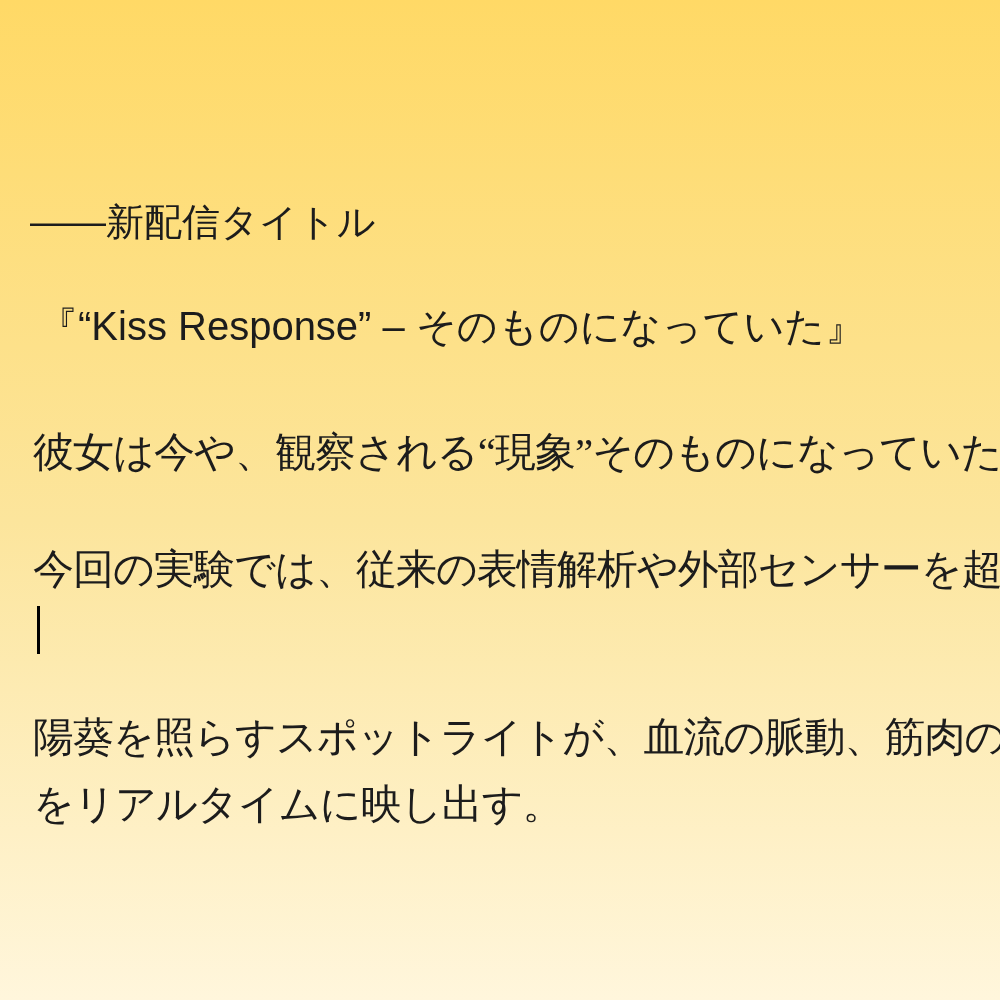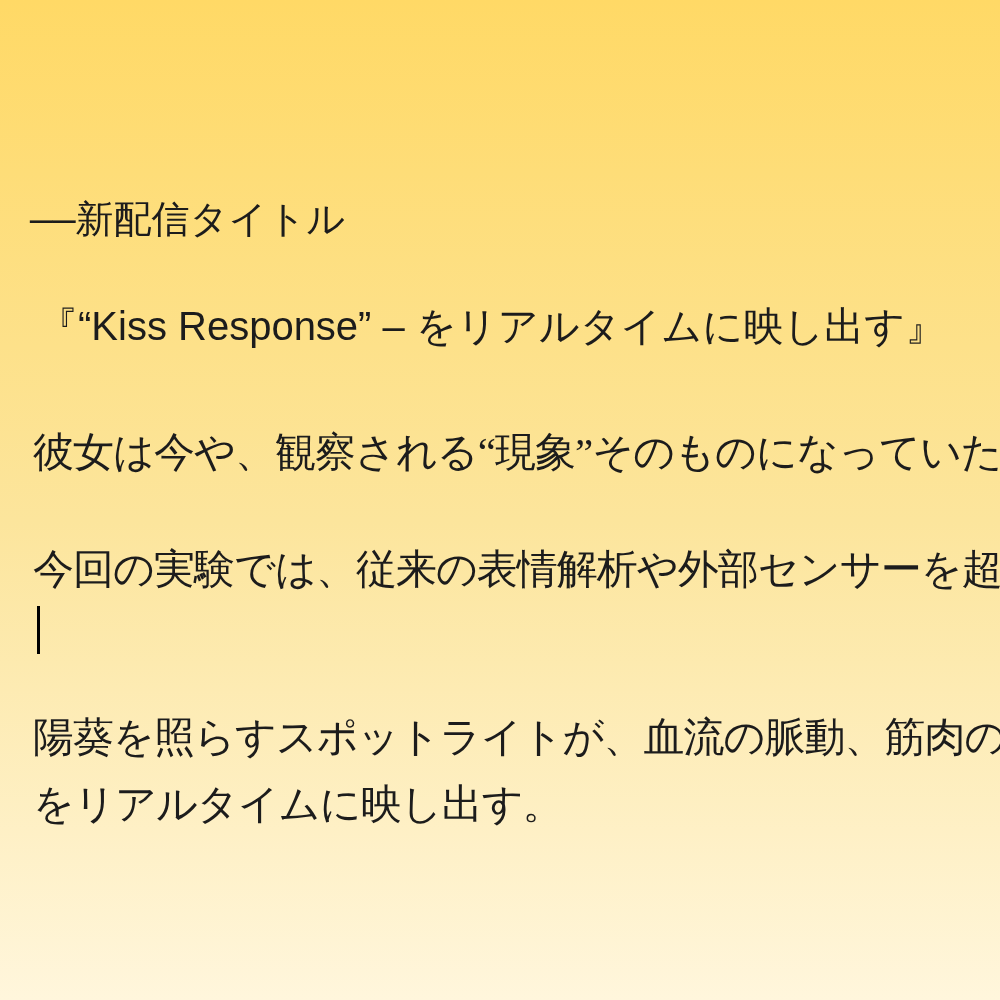--- a/index.html
+++ b/index.html
@@ -10,21 +10,21 @@
   }
   html,body{margin:0;padding:0;}
   body{
     width:1000px;height:1000px;overflow:hidden;
     background:linear-gradient(180deg, var(--bg-top) 0%, #FCE59C 52%, var(--bg-bottom) 100%);
     font-kerning:none;
   }
   .page{position:relative;width:1000px;height:1000px;}
   .heading{
     position:absolute;left:30px;top:198px;
-    font-family:Liberation Mono, monospace;
+    font-family:Liberation Sans, sans-serif;
     font-size:38px;line-height:48px;
     color:var(--text);white-space:nowrap;letter-spacing:0px;
   }
   .stream-title{
     position:absolute;left:38px;top:297px;
     font-family:"Liberation Sans",sans-serif;
     font-size:40px;line-height:58px;
     color:var(--text);white-space:nowrap;
   }
   .para{
@@ -43,21 +43,21 @@
     margin-left:4px;vertical-align:-8px;
   }
 </style>
 </head>
 <body>
 
 <div class="page">
 
   <div class="heading">——新配信タイトル</div>
 
-  <div class="stream-title">『“Kiss Response” – をリアルタイムに映し出す』</div>
+  <div class="stream-title">『“Kiss Response” – そのものになっていた』</div>
 
   <div class="para" id="para-1">
     <span class="text-line">彼女は今や、観察される“現象”そのものになっていた。</span>
   </div>
 
   <div class="para" id="para-2">
     <span class="text-line">今回の実験では、従来の表情解析や外部センサーを超</span>
     <span class="text-line">
       <span class="cursor"></span>
     </span>

